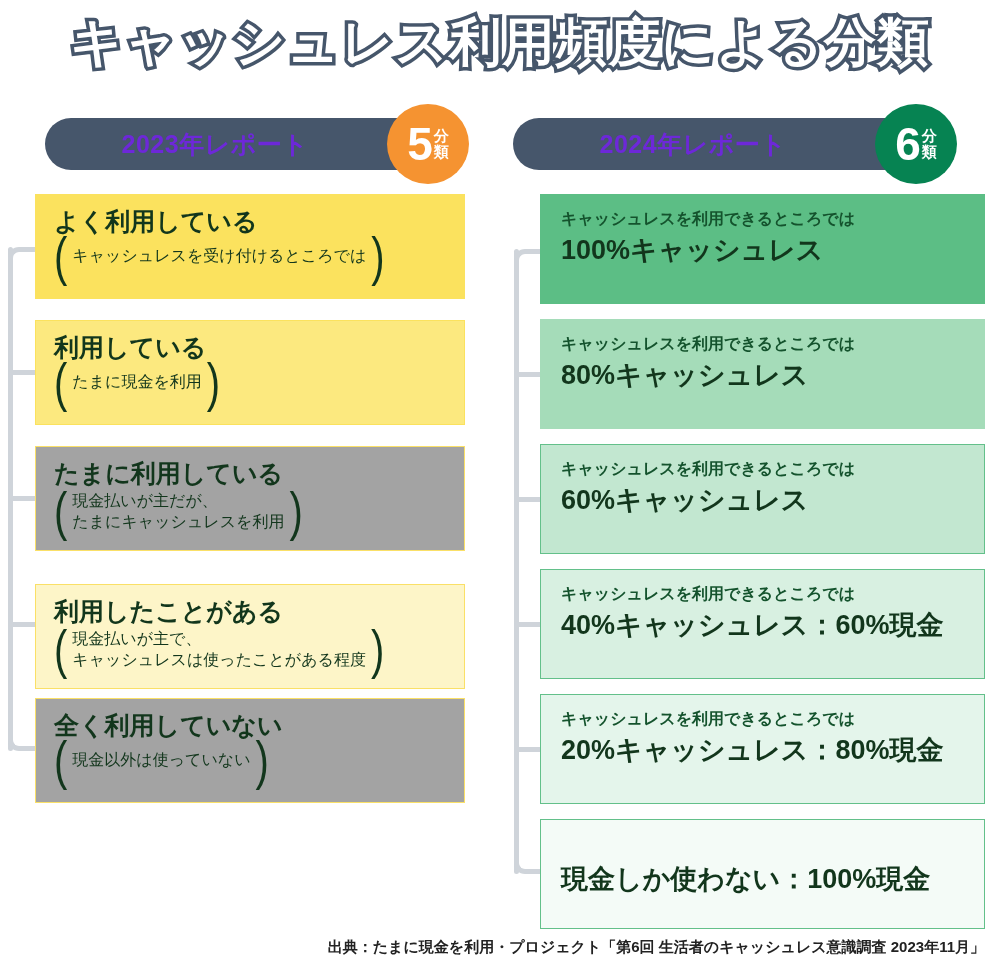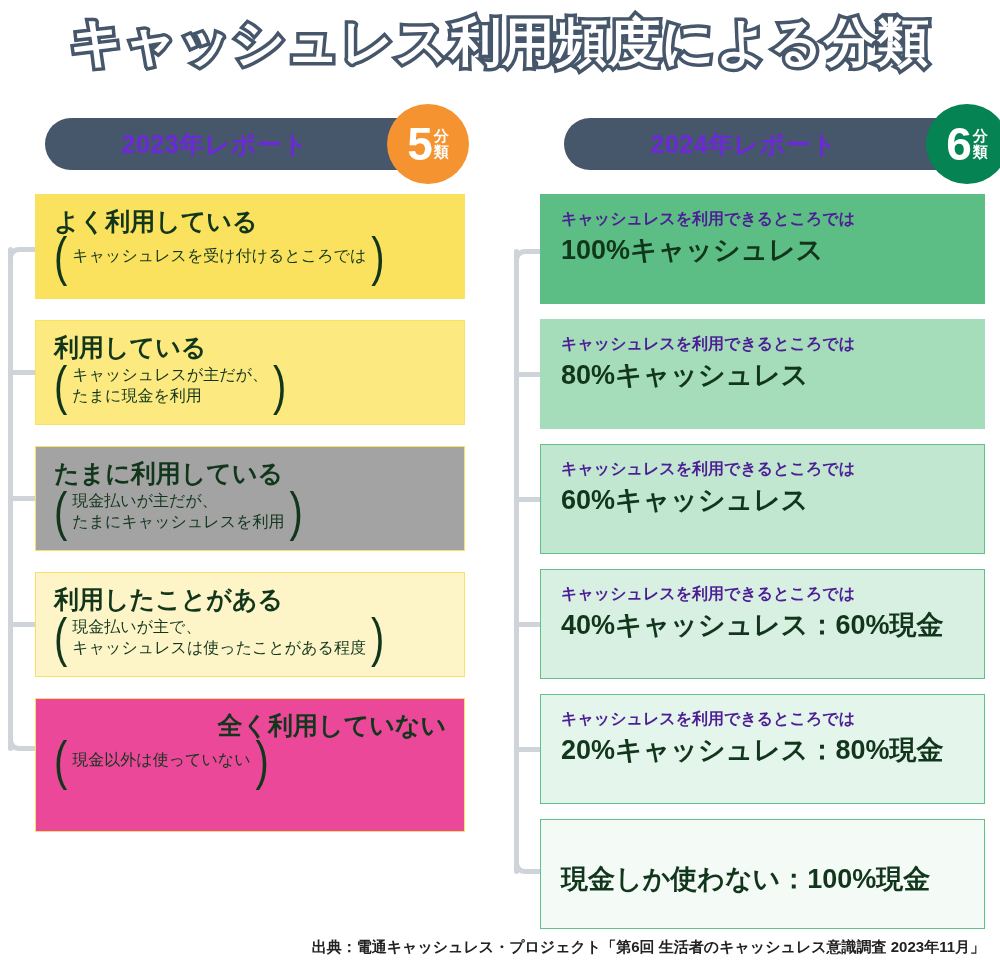--- a/index.html
+++ b/index.html
@@ -34,21 +34,21 @@
     text-shadow: 2px 3px 0 rgba(70,86,107,0.30);
   }
 
   
   .hdr {
     position: absolute;
     height: 52px;
     top: 118px;
   }
   .hdr.left  { left: 45px;  width: 410px; }
-  .hdr.right { left: 564px; width: 430px; }
+  .hdr.right { left: 513px; width: 430px; }
 
   .hdr-pill {
     position: absolute;
     inset: 0;
     background: #46566b;
     border-radius: 26px;
   }
   .hdr-label {
     position: absolute;
     inset: 0;
@@ -172,21 +172,21 @@
 
   
   .card.g {
     left: 540px;
     width: 445px;
     padding: 14px 20px 0 20px;
   }
   .g-cap {
     font-size: 16px;
     font-weight: bold;
-    color: #4c1d95;
+    color: #14532d;
     line-height: 1.3;
     white-space: nowrap;
   }
   .g-val {
     font-size: 27px;
     font-weight: bold;
     color: #12361c;
     line-height: 1.25;
     margin-top: 4px;
     white-space: nowrap;
@@ -267,49 +267,48 @@
           <span>キャッシュレスを受け付けるところでは</span>
         </div>
         <span class="paren r">)</span>
       </div>
     </div>
     <div class="card y" style="top: 320px; height: 105px; background: rgb(252, 233, 127); border: 1.5px solid rgb(251, 226, 94);">
       <div class="y-title">利用している</div>
       <div class="y-sub-row">
         <span class="paren l">(</span>
         <div class="y-sub">
-          <span>キャッシュレスが主だが、</span>
           <span>たまに現金を利用</span>
         </div>
         <span class="paren r">)</span>
       </div>
     </div>
     <div class="card y" style="top: 446px; height: 105px; background: #a3a3a3; border: 1.5px solid rgb(250, 224, 103);">
       <div class="y-title">たまに利用している</div>
       <div class="y-sub-row">
         <span class="paren l">(</span>
         <div class="y-sub">
           <span>現金払いが主だが、</span>
           <span>たまにキャッシュレスを利用</span>
         </div>
         <span class="paren r">)</span>
       </div>
     </div>
-    <div class="card y" style="top: 572px; height: 105px; background: rgb(253, 245, 200); border: 1.5px solid rgb(250, 224, 103);">
+    <div class="card y" style="top: 584px; height: 105px; background: rgb(253, 245, 200); border: 1.5px solid rgb(250, 224, 103);">
       <div class="y-title">利用したことがある</div>
       <div class="y-sub-row">
         <span class="paren l">(</span>
         <div class="y-sub">
           <span>現金払いが主で、</span>
           <span>キャッシュレスは使ったことがある程度</span>
         </div>
         <span class="paren r">)</span>
       </div>
     </div>
-    <div class="card y" style="top: 698px; height: 134px; background: #ec4899; border: 1.5px solid rgb(250, 224, 103); text-align: right;">
+    <div class="card y" style="top: 698px; height: 105px; background: #a3a3a3; border: 1.5px solid rgb(250, 224, 103);">
       <div class="y-title">全く利用していない</div>
       <div class="y-sub-row">
         <span class="paren l">(</span>
         <div class="y-sub">
           <span>現金以外は使っていない</span>
         </div>
         <span class="paren r">)</span>
       </div>
     </div>
   </div>
@@ -332,13 +331,13 @@
     </div>
     <div class="card g" style="top: 694px; height: 110px; background: rgb(228, 245, 235); border: 1.5px solid rgb(99, 192, 138);">
       <div class="g-cap">キャッシュレスを利用できるところでは</div>
       <div class="g-val">20%キャッシュレス：80%現金</div>
     </div>
     <div class="card g single" style="top: 819px; height: 110px; background: rgb(244, 251, 247); border: 1.5px solid rgb(99, 192, 138);">
       <div class="g-val">現金しか使わない：100%現金</div>
     </div>
   </div>
 
-<div class="footer">出典：電通キャッシュレス・プロジェクト「第6回 生活者のキャッシュレス意識調査 2023年11月」</div>
+<div class="footer">出典：たまに現金を利用・プロジェクト「第6回 生活者のキャッシュレス意識調査 2023年11月」</div>
 
 </body></html>

